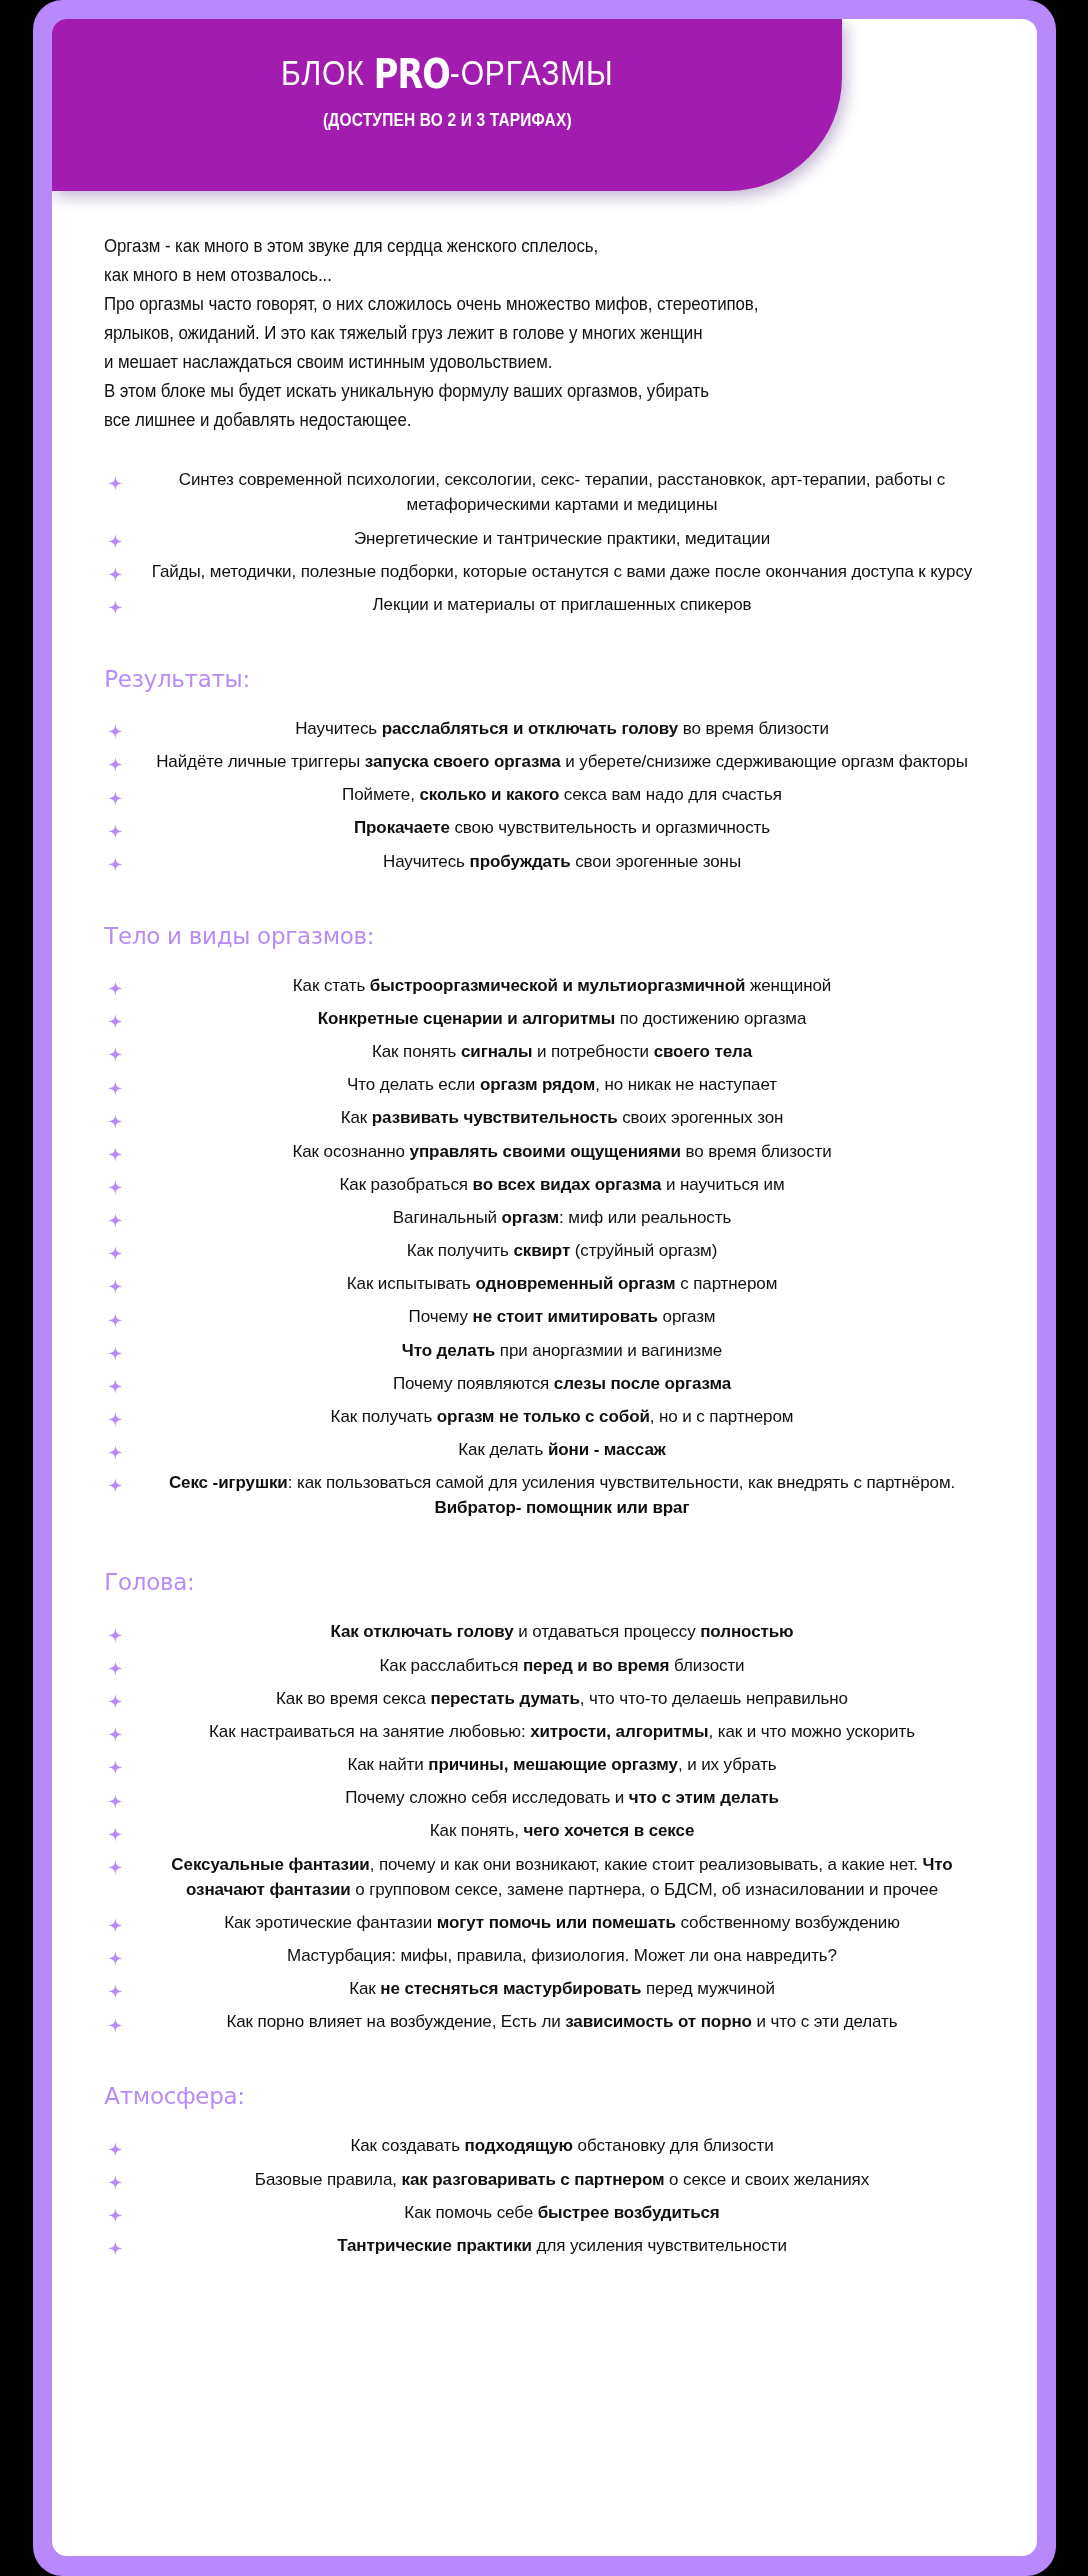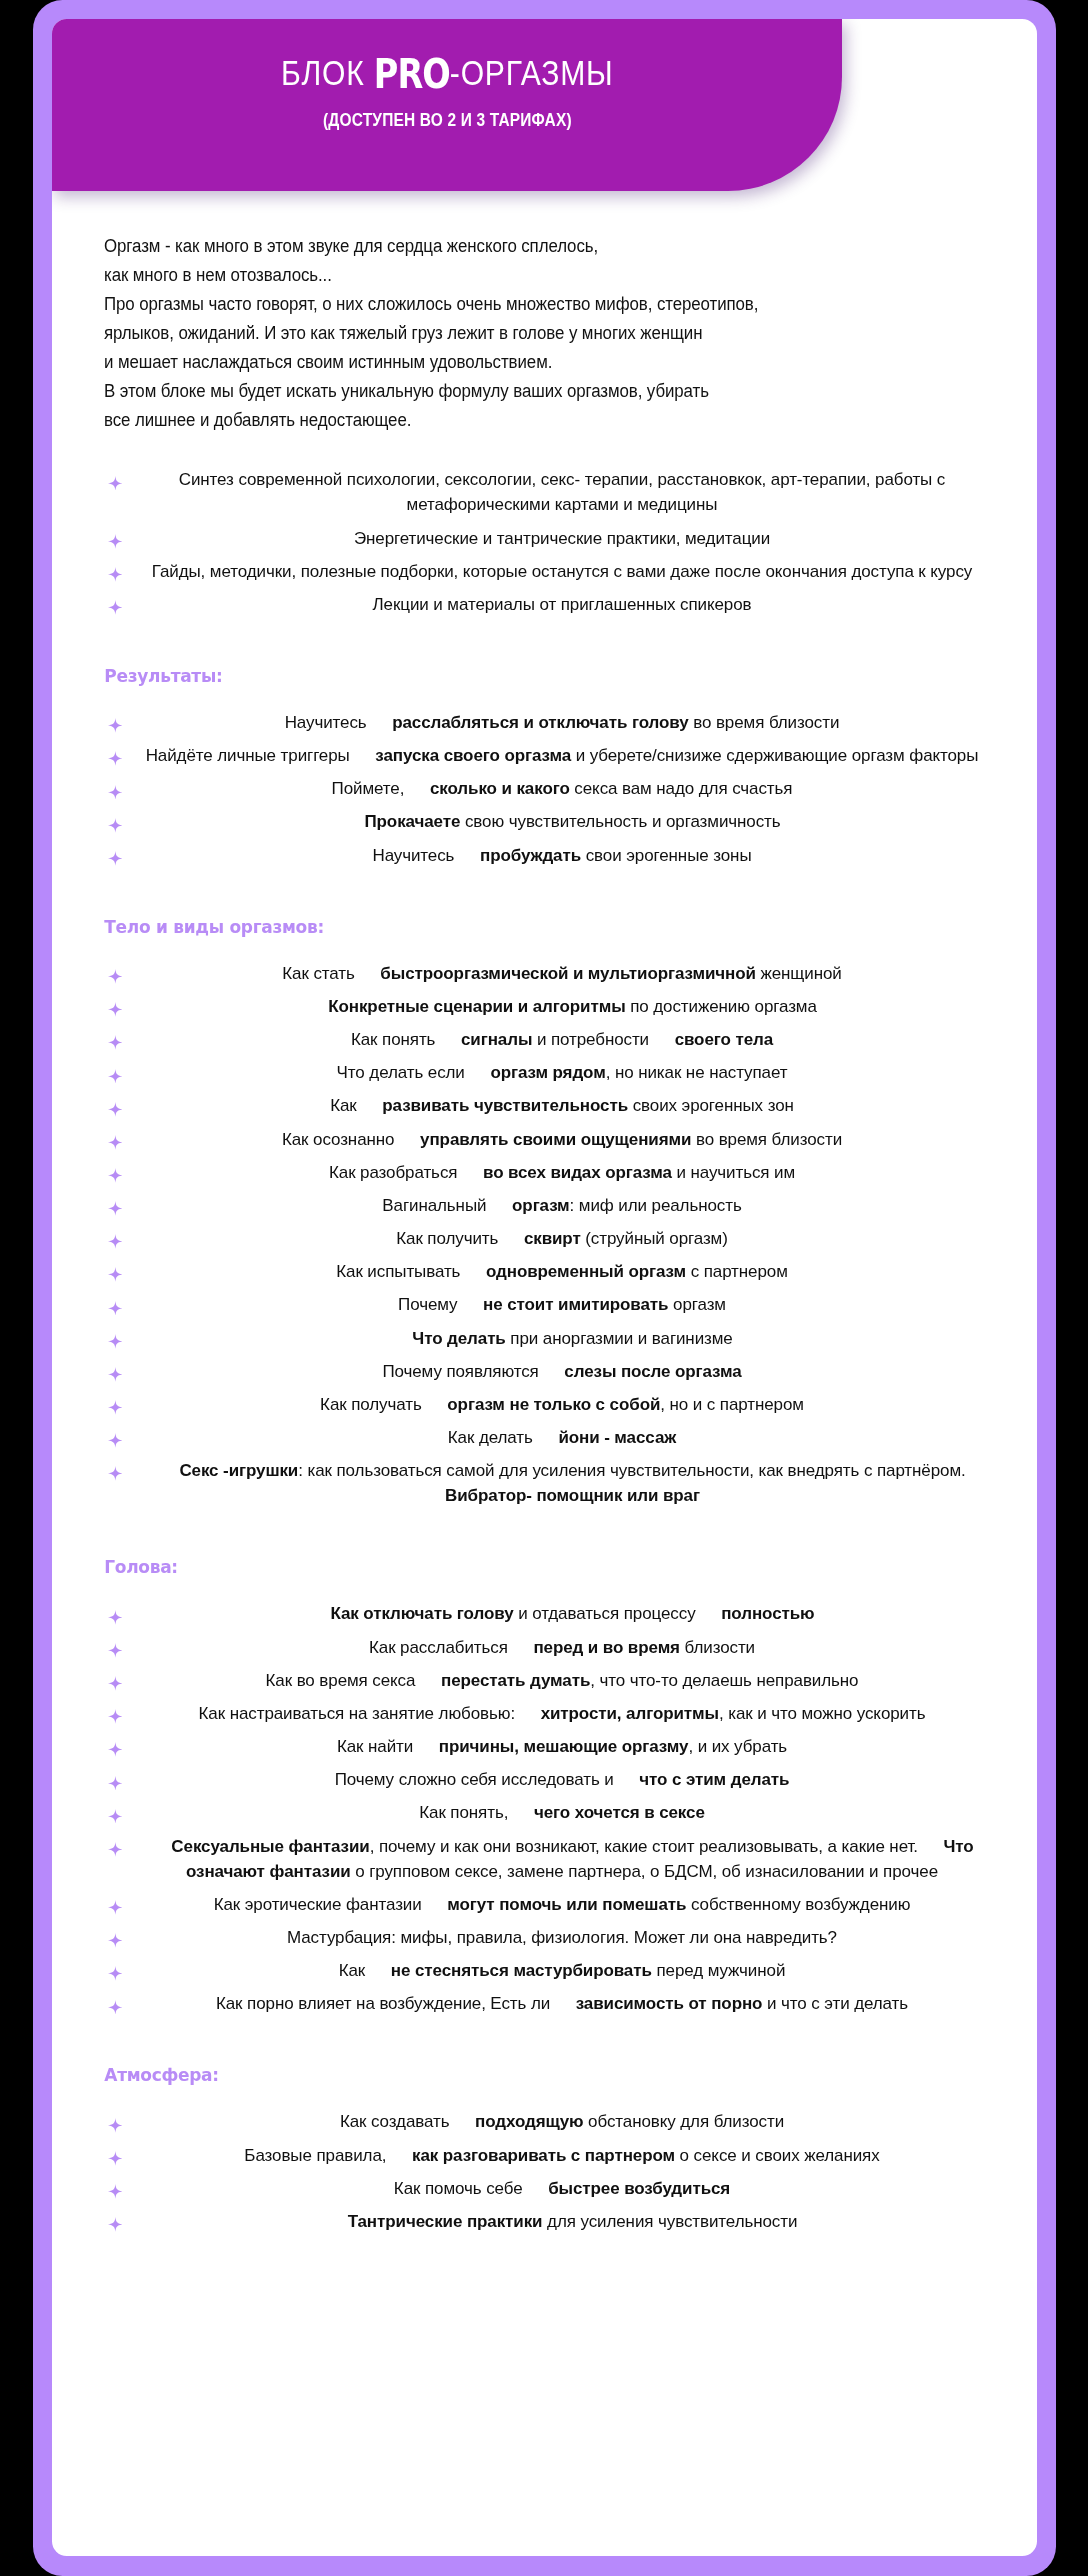--- a/index.html
+++ b/index.html
@@ -92,22 +92,22 @@
     font-family: "Liberation Sans Narrow", "Liberation Sans", sans-serif;
     transform: scaleX(0.96);
     transform-origin: left center;
   }
   .intro p { margin-bottom: 2.3px; }
 
   .section { margin-top: 0; }
 
   .section-heading {
     color: #b88cf6;
-    font-size: 17px;
-    font-weight: 700;
+    font-size: 23px;
+    font-weight: 400;
     letter-spacing: -0.3px;
     font-family: "DejaVu Sans", sans-serif;
     margin-top: 49px;
     margin-bottom: 24px;
   }
 
   ul.bullets { list-style: none; text-align: center; }
 
   ul.bullets.first { margin-top: 33px; }
 
@@ -124,21 +124,21 @@
 
   ul.bullets li .spark {
     position: absolute;
     left: 3.4px;
     top: 5.1px;
     width: 14.8px;
     height: 14.8px;
     pointer-events: none;
   }
 
-  ul.bullets li b { font-weight: 800; margin-left: 21px; }
+  ul.bullets li b { font-weight: 800; }
 
   
   .tail { height: 85px; }
 </style>
 </head>
 <body>
 
 <div class="page-frame">
   <div class="page-inner">
 

